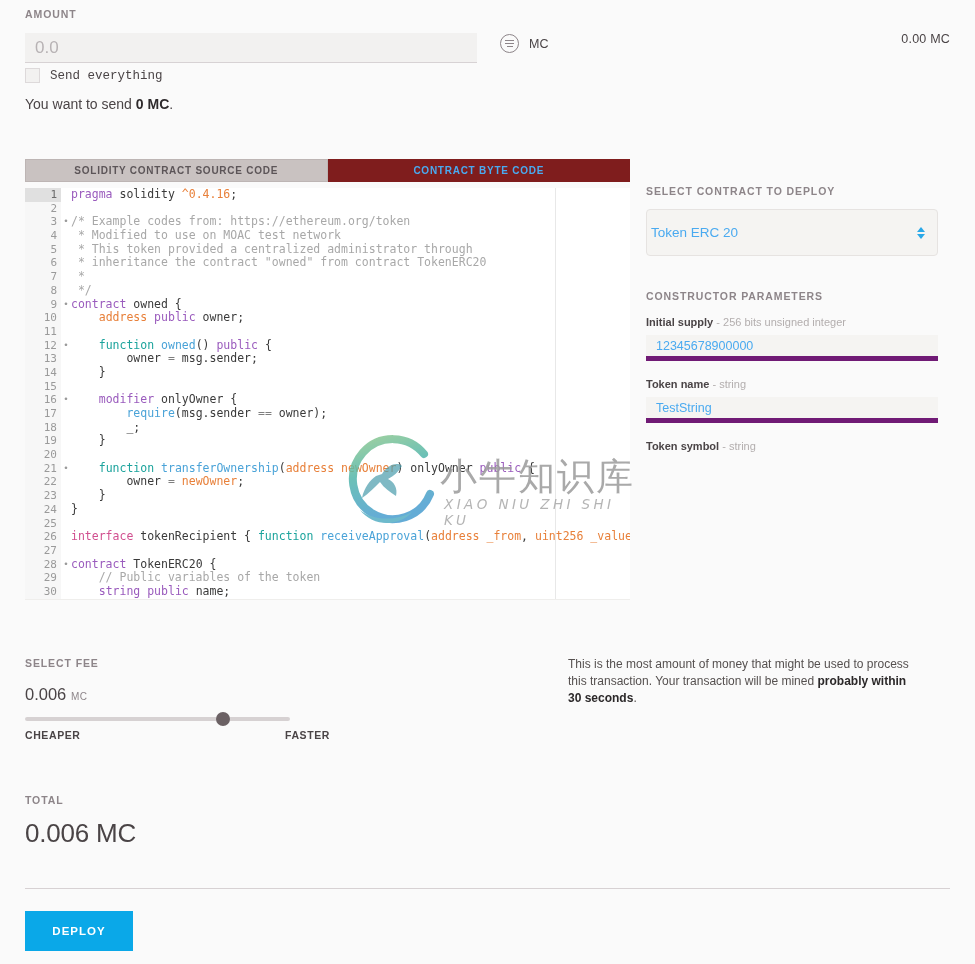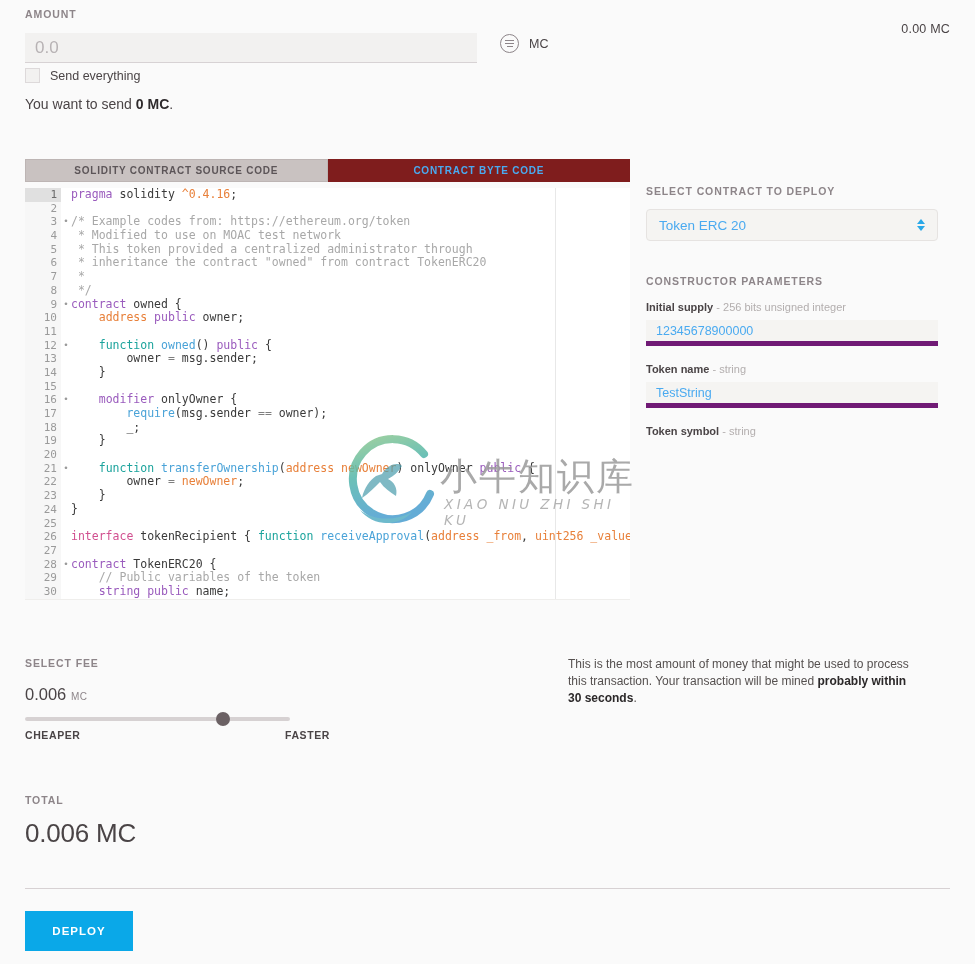--- a/index.html
+++ b/index.html
@@ -47,27 +47,27 @@
     display: flex; flex-direction: column;
     align-items: center; justify-content: center; gap: 2px;
   }
   .circle-icon i { display: block; background: #8d8589; height: 1.2px; }
   .circle-icon i:nth-child(1) { width: 9px; }
   .circle-icon i:nth-child(2) { width: 9px; }
   .circle-icon i:nth-child(3) { width: 6px; }
   #currency-code { font-size: 12.5px; color: #4a4446; letter-spacing: 0.2px; }
 
   #balance-amount {
-    position: absolute; right: 25px; top: 22px;
+    position: absolute; right: 25px; top: 32px;
     font-size: 12.5px; color: #4a4446; letter-spacing: 0.2px; text-align: right;
   }
 
   .checkbox-row {
     position: absolute; left: 25px; top: 68px;
-    display: flex; align-items: center; gap: 10px;
+    display: flex; align-items: center; gap: 10px; font-family: Liberation Mono, monospace;
   }
   .cb {
     width: 15px; height: 15px;
     background: #f2f1f0;
     border: 1px solid #ddd9da;
   }
   .cb-label { font-size: 12.5px; color: #4a4446; }
 
   #send-summary {
     position: absolute; left: 25px; top: 96px;
@@ -158,27 +158,27 @@
   #wm-text-py {
     position: absolute; left: 108px; top: 64px;
     font-size: 13.5px; color: #a8a8a8; letter-spacing: 3.4px;
     font-style: italic; font-family: "DejaVu Sans", sans-serif;
   }
 
   
   #right-panel { position: absolute; left: 646px; top: 185px; width: 304px; }
   #select-label { margin-bottom: 12px; display: block; }
   #contract-select {
-    width: 292px; height: 32px;
+    width: 292px; height: 47px;
     background: #f5f4f2;
     border: 1px solid #e6e3e1;
     border-radius: 4px;
     position: relative;
     display: flex; align-items: center;
-    padding: 0 12px;
+    padding: 0 4px;
     font-size: 13.5px;
     color: #4aaaf0;
     cursor: pointer;
   }
   .stepper-arrows {
     position: absolute; right: 12px; top: 50%; transform: translateY(-50%);
     display: flex; flex-direction: column; gap: 2px;
   }
   .stepper-arrows .up, .stepper-arrows .dn {
     width: 0; height: 0; border-left: 4px solid transparent; border-right: 4px solid transparent;

